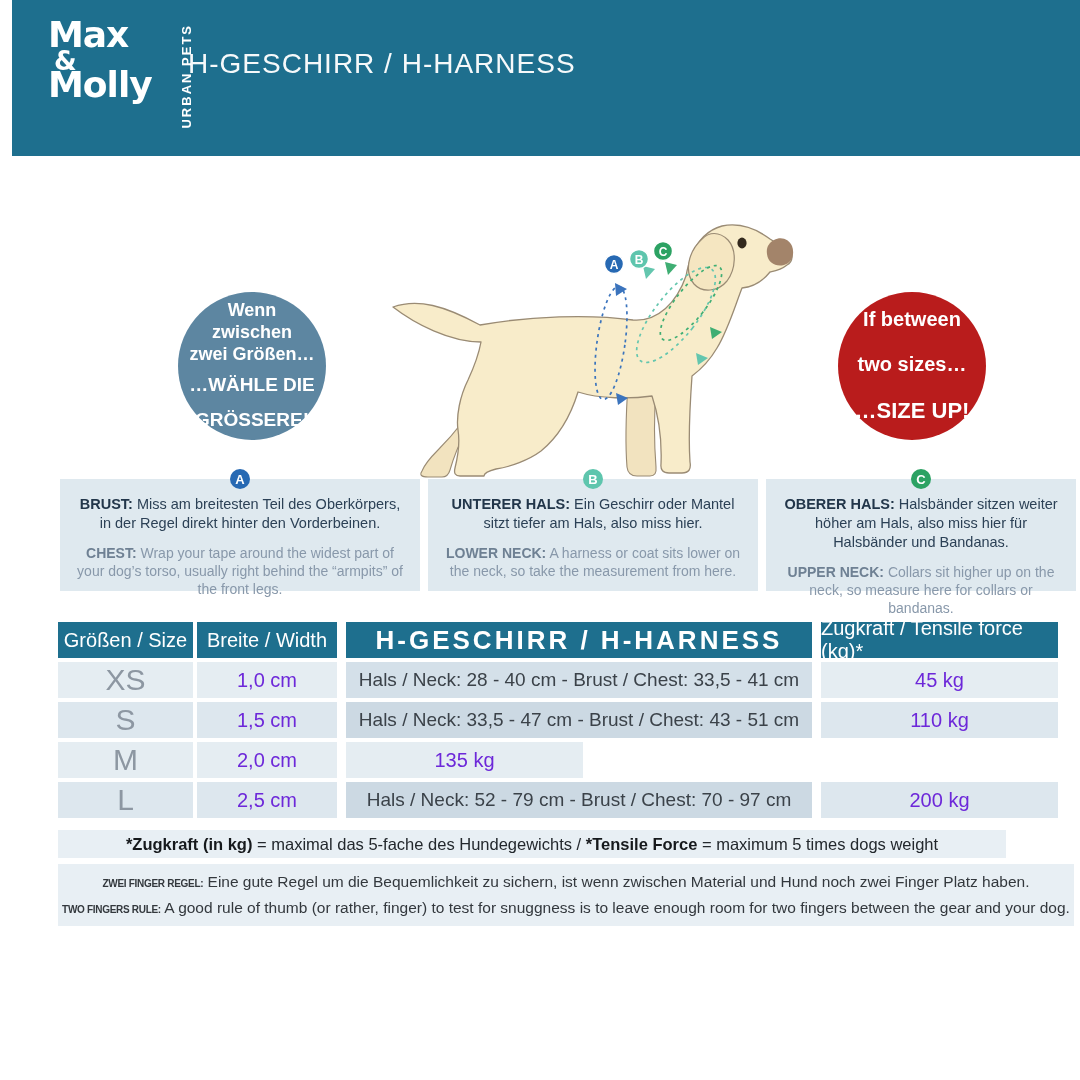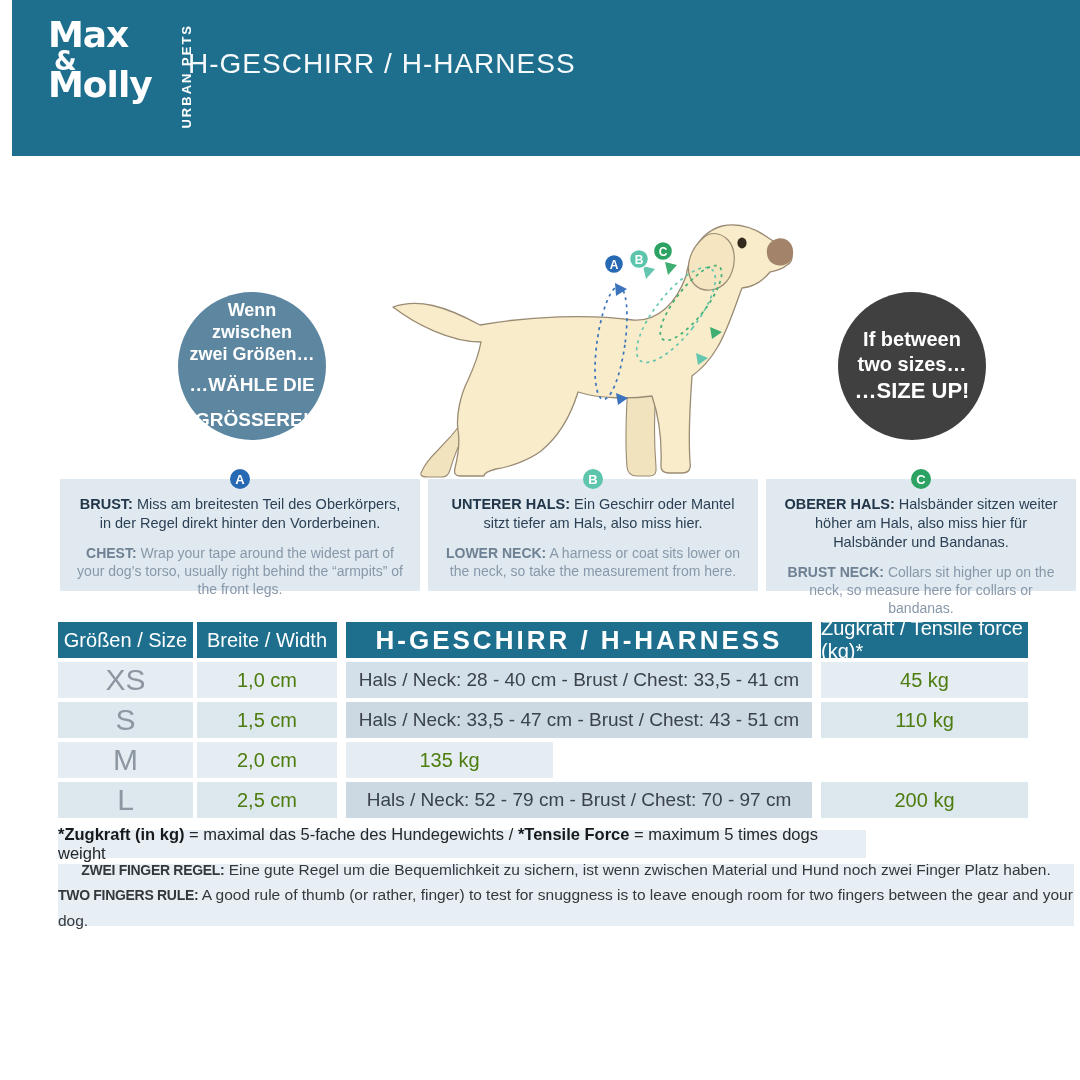--- a/index.html
+++ b/index.html
@@ -12,21 +12,21 @@
   .logo-amp{display:block;font-size:26px;margin:2px 0 0 6px;line-height:.7;}
   .logo-tag{position:absolute;right:-16px;top:4px;writing-mode:vertical-rl;transform:rotate(180deg);font-size:13px;font-weight:700;letter-spacing:2px;}
   .hdr-text{position:absolute;left:176px;top:36px;}
   .hdr-title{font-size:35px;font-weight:700;letter-spacing:2px;}
   .hdr-sub{font-size:28px;font-weight:400;letter-spacing:1px;margin-top:12px;opacity:.96;}
 
   
   .measure{position:absolute;left:0;top:156px;width:1080px;height:322px;}
   .bubble{position:absolute;width:148px;height:148px;border-radius:50%;color:#fff;display:flex;flex-direction:column;justify-content:center;text-align:center;line-height:1.22;}
   .bubble-de{left:178px;top:136px;background:#5d86a1;}
-  .bubble-en{left:838px;top:136px;background:#404040;}
+  .bubble-en{left:838px;top:136px;background:#b91c1c;gap:20px;}
   .bubble .n{font-size:18px;font-weight:600;}
   .bubble .b{font-size:19px;font-weight:800;margin-top:12px;}
   .bubble-en .n{font-size:20px;font-weight:700;}
   .bubble-en .b{font-size:22px;font-weight:800;margin-top:2px;}
   .dog-svg{position:absolute;left:390px;top:28px;width:420px;height:300px;}
 
   
   .legend-block{position:absolute;top:479px;height:112px;background:#dfe9ef;box-sizing:border-box;padding:16px 14px 0 14px;text-align:center;}
   .lb-a{left:60px;width:360px;}
   .lb-b{left:428px;width:330px;}
@@ -39,37 +39,37 @@
   .lg-de b{color:#22364a;}
   .lg-en{font-size:14px;color:#8898aa;line-height:1.3;margin-top:11px;}
   .lg-en b{color:#6e8093;}
 
   
   .tbl{position:absolute;left:58px;top:622px;width:1016px;}
   .trow{display:flex;margin-bottom:4px;}
   .c1{width:135px;margin-right:4px;}
   .c2{width:140px;margin-right:9px;}
   .c3{width:466px;margin-right:9px;}
-  .c4{width:207px;}
+  .c4{width:237px;}
   .th{background:#1e6f8e;color:#fff;height:36px;display:flex;align-items:center;justify-content:center;font-size:20px;}
   .th.big{font-size:26px;font-weight:700;letter-spacing:3px;}
   .td{height:36px;display:flex;align-items:center;justify-content:center;}
   .row-a .td{background:#e5edf2;}
   .row-b .td{background:#dde7ee;}
   .row-a .td.mid{background:#d4e0e9;}
   .row-b .td.mid{background:#ccd9e3;}
   .sz{font-size:30px;color:#8d97a2;font-weight:400;}
-  .val{font-size:20px;color:#4d7c0f;text-align:right;}
+  .val{font-size:20px;color:#6d28d9;text-align:right;}
   .rng{font-size:19px;color:#3b4249;}
 
   
-  .note1{position:absolute;left:58px;top:830px;width:808px;height:28px;background:#e8eff4;display:flex;align-items:center;justify-content:center;font-size:16.5px;color:#23282d;}
+  .note1{position:absolute;left:58px;top:830px;width:948px;height:28px;background:#e8eff4;display:flex;align-items:center;justify-content:center;font-size:16.5px;color:#23282d;}
   .note1 b{color:#16191c;}
   .note2{position:absolute;left:58px;top:864px;width:1016px;height:62px;background:#e8eff4;display:flex;flex-direction:column;align-items:center;justify-content:center;font-size:15.5px;color:#33383d;line-height:1.65;}
-  .note2 .lbl{font-weight:800;font-size:14px;letter-spacing:-.3px;}
+  .note2 .lbl{font-weight:800;font-size:10px;letter-spacing:-.3px;}
 </style>
 </head>
 <body>
 
 <div class="topbar">
   <div class="logo">
     <div class="logo-words">
       <span>Max</span>
       <span class="logo-amp">&amp;</span>
       <span>Molly</span>
@@ -177,21 +177,21 @@
 
 <div class="legend-block lb-b">
   <div class="legend-badge bdg-b">B</div>
   <div class="lg-de"><b>UNTERER HALS:</b><span> Ein Geschirr oder Mantel sitzt tiefer am Hals, also miss hier.</span></div>
   <div class="lg-en"><b>LOWER NECK:</b><span> A harness or coat sits lower on the neck, so take the measurement from here.</span></div>
 </div>
 
 <div class="legend-block lb-c">
   <div class="legend-badge bdg-c">C</div>
   <div class="lg-de"><b>OBERER HALS:</b><span> Halsbänder sitzen weiter höher am Hals, also miss hier für Halsbänder und Bandanas.</span></div>
-  <div class="lg-en"><b>BRUST NECK:</b><span> Collars sit higher up on the neck, so measure here for collars or bandanas.</span></div>
+  <div class="lg-en"><b>UPPER NECK:</b><span> Collars sit higher up on the neck, so measure here for collars or bandanas.</span></div>
 </div>
 
 <div class="tbl">
   <div class="trow">
     <div class="th c1">Größen / Size</div>
     <div class="th c2">Breite / Width</div>
     <div class="th c3 big">H-GESCHIRR / H-HARNESS</div>
     <div class="th c4">Zugkraft / Tensile force (kg)*</div>
   </div>
 

